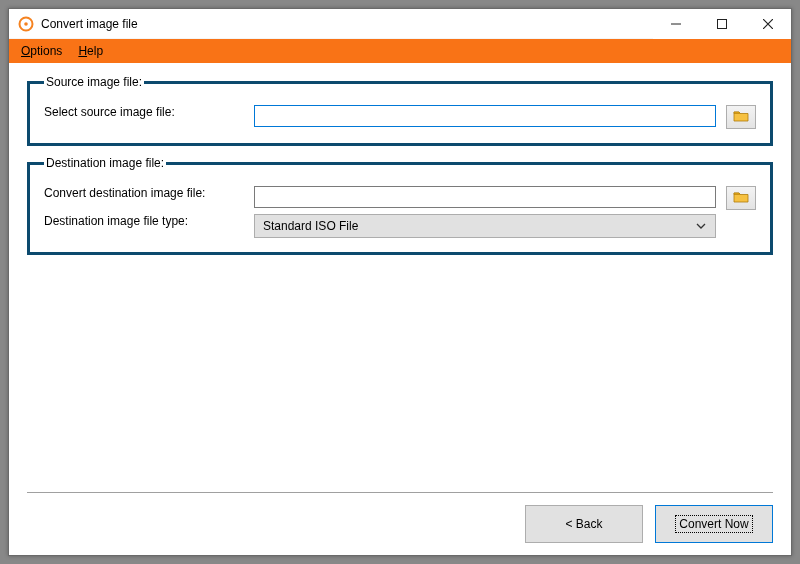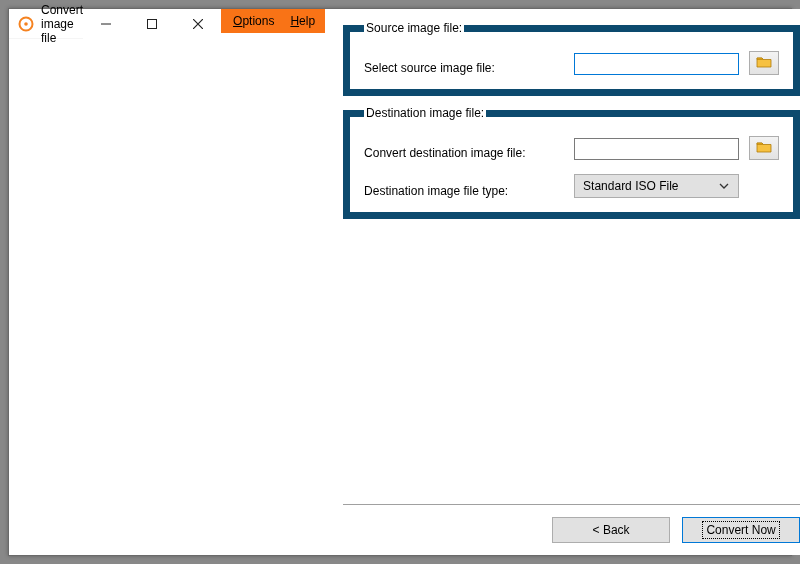--- a/index.html
+++ b/index.html
@@ -14,21 +14,21 @@
     position: relative;
   }
   .outer {
     position: absolute;
     left: 8px; top: 8px;
     width: 784px; height: 548px;
     background: #ffffff;
     border: 1px solid #6a6a6a;
     box-shadow: 0 0 4px rgba(0,0,0,0.3);
     display: flex;
-    flex-direction: row;
+    flex-direction: column;
   }
   
   .titlebar {
     height: 30px;
     display: flex;
     align-items: center;
     background: #fff;
     border-bottom: 1px solid #f5f5f5;
   }
   .titlebar .appicon {
@@ -73,36 +73,36 @@
 
   
   .client {
     flex: 1;
     padding: 12px 18px 10px 18px;
     display: flex;
     flex-direction: column;
     background: #fff;
   }
   fieldset.group {
-    border: 7px solid #0c4a6e;
+    border: 3px solid #0c4a6e;
     margin: 0 0 10px 0;
     padding: 10px 14px 14px 14px;
   }
   fieldset.group legend {
     font-size: 12px;
     color: #000;
     padding: 0 2px;
   }
   .row {
     display: flex;
-    align-items: flex-end;
+    align-items: flex-start;
     margin-top: 6px;
     height: 24px;
   }
-  .row + .row { margin-top: 14px; }
+  .row + .row { margin-top: 4px; }
   .lbl {
     width: 210px;
     font-size: 12px;
     color: #000;
   }
   .txt {
     flex: 1;
     height: 22px;
     border: 1px solid #7a7a7a;
     background: #fff;
@@ -152,21 +152,21 @@
   }
   .footer {
     display: flex;
     justify-content: flex-end;
     align-items: center;
     gap: 12px;
     padding: 6px 0 2px 0;
   }
   .btn {
     width: 118px;
-    height: 26px;
+    height: 38px;
     border: 1px solid #adadad;
     background: #e1e1e1;
     font-family: inherit;
     font-size: 12px;
     text-align: center;
     display: flex; align-items: center; justify-content: center;
   }
   .btn.default {
     border: 1px solid #b91c1c;
     outline: 1px solid #0078d7;

